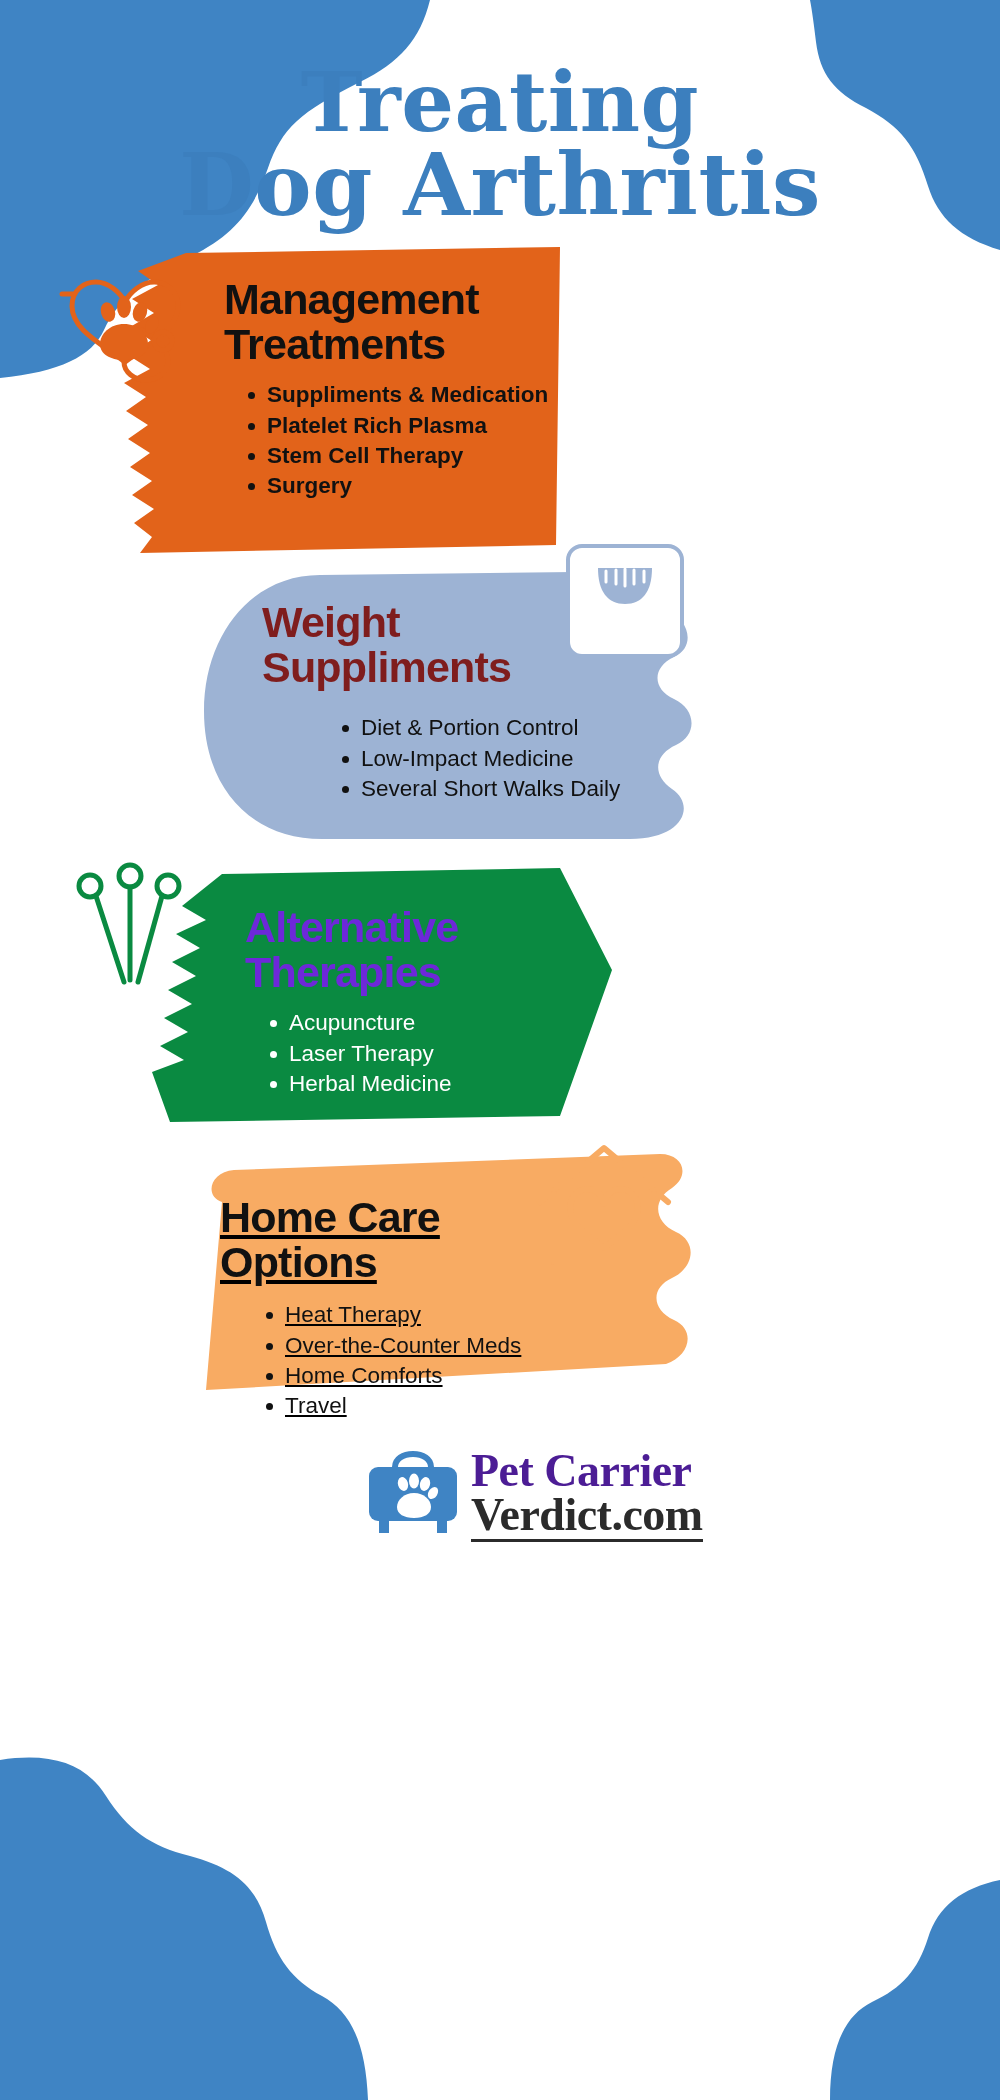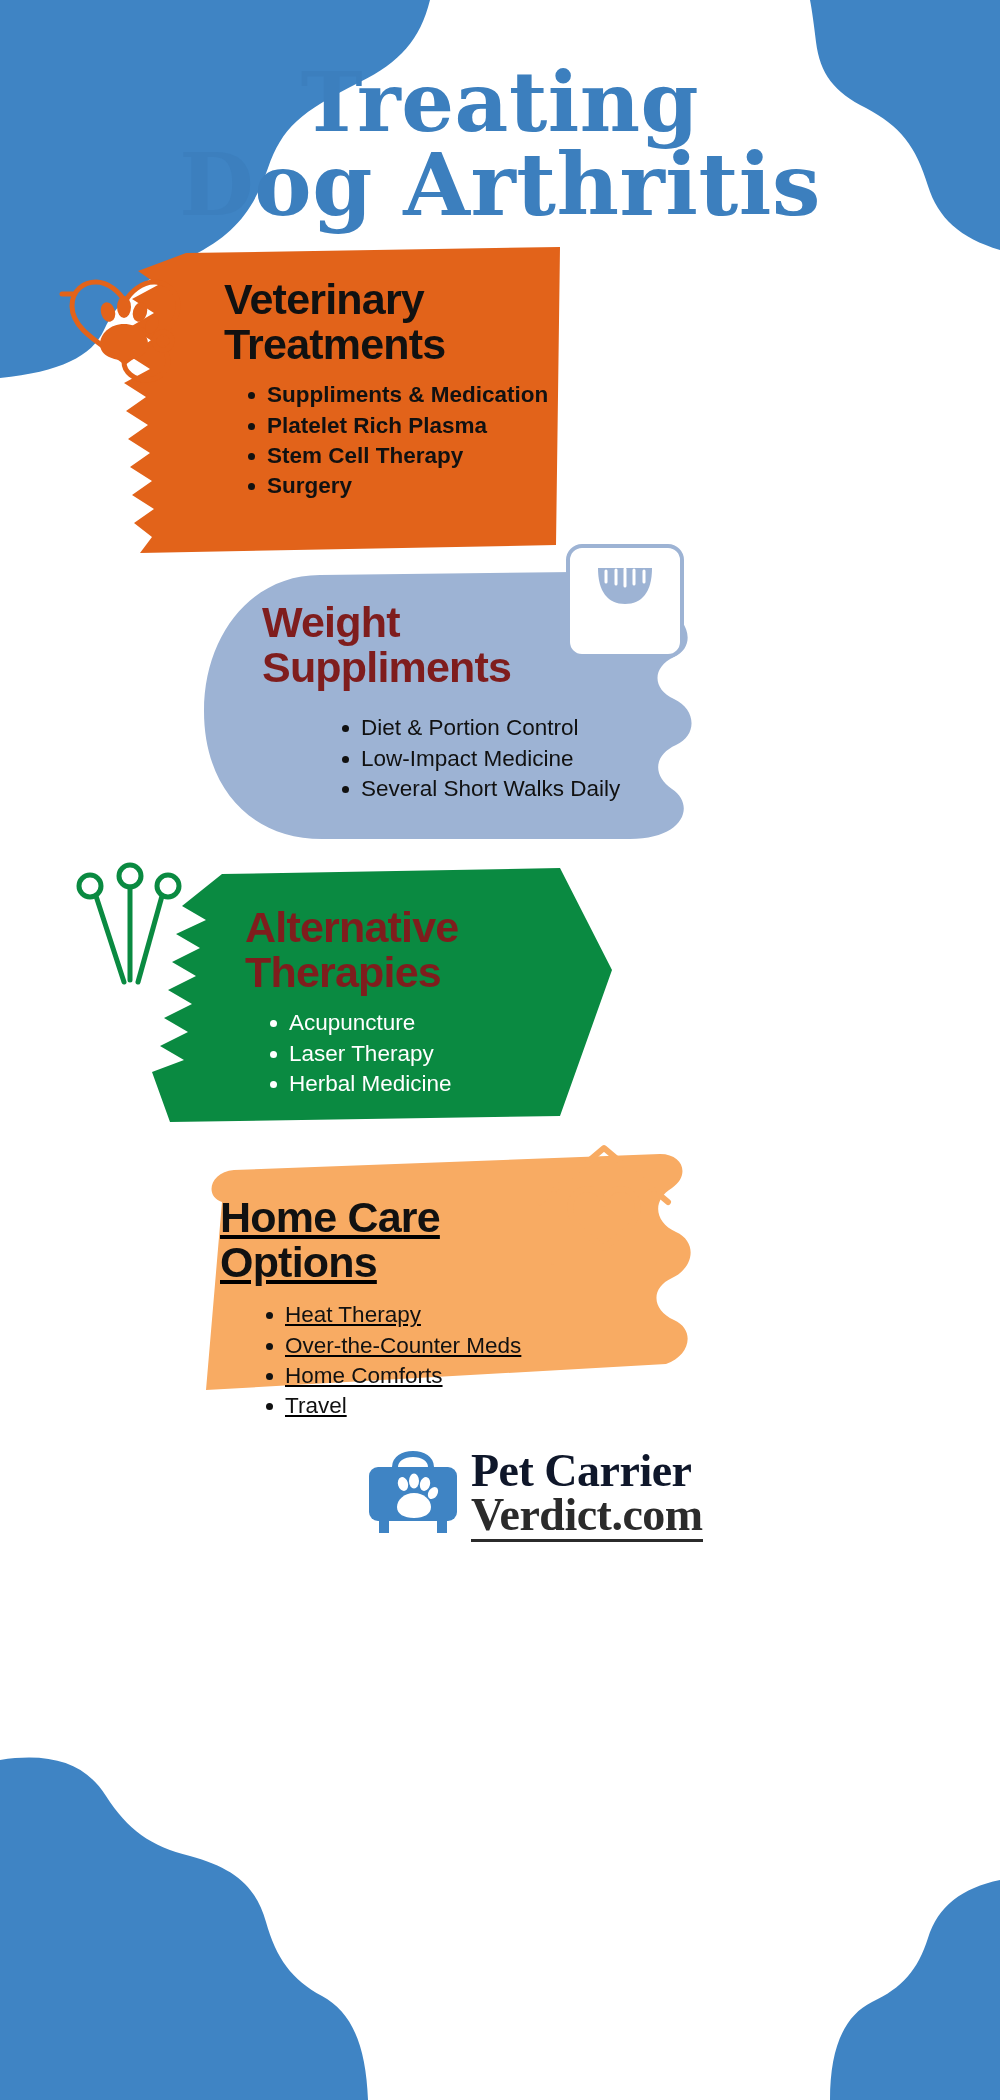--- a/index.html
+++ b/index.html
@@ -68,21 +68,21 @@
 
   
   #sec-weight{left:190px;top:545px;width:560px;height:320px;}
   #sec-weight .sec-inner{padding-left:72px;padding-top:55px;color:#111;}
   #sec-weight .sec-title{color:#7f1d1d;text-align:left;}
   #sec-weight .sec-list{margin-top:24px;padding-left:78px;}
 
   
   #sec-alt{left:60px;top:860px;width:620px;height:300px;}
   #sec-alt .sec-inner{padding-left:185px;padding-top:45px;color:#fff;}
-  #sec-alt .sec-title{color:#7f1d1d;}
+  #sec-alt .sec-title{color:#6d28d9;}
   #sec-alt .sec-list{margin-top:14px;padding-left:23px;color:#fff;}
 
   
   #sec-home{left:160px;top:1140px;width:620px;height:300px;text-decoration:underline;}
   #sec-home .sec-inner{padding-left:60px;padding-top:55px;color:#111;}
   #sec-home .sec-title{color:#111;}
   #sec-home .sec-list{margin-top:16px;padding-left:44px;}
 
   
   .icon{position:absolute;z-index:6;}
@@ -93,21 +93,21 @@
 
   
   #logo{
     position:absolute;left:365px;top:1448px;z-index:7;
     display:flex;align-items:center;
   }
   #logo .logo-mark{flex:0 0 auto;margin-right:10px;}
   #logo .logo-text{line-height:1;}
   .logo-l1{
     font-family:"Liberation Serif", serif;
-    font-weight:700;font-size:46px;color:#0f172a;
+    font-weight:700;font-size:46px;color:#4c1d95;
     letter-spacing:-0.5px;white-space:nowrap;
   }
   .logo-l2{
     font-family:"Liberation Serif", serif;
     font-weight:700;font-size:46px;color:#2b2b2b;
     letter-spacing:-0.5px;white-space:nowrap;
     margin-top:-2px;
   }
   .logo-rule{height:3px;background:#2b2b2b;width:100%;margin:1px 0 0 0;}
 </style>
@@ -142,21 +142,21 @@
   <div class="section" id="sec-vet">
     <svg class="shape" width="620" height="320" viewBox="0 0 620 320" aria-hidden="true">
       <path d="M186,8 L560,2 L556,300 L140,308
                L152,292 L134,278 L154,264 L132,250 L152,236 L130,222
                L150,208 L128,194 L148,180 L126,166 L146,152 L124,138
                L150,124 L128,110 L152,96 L130,82 L154,68 L132,54
                L158,40 L138,26 L186,8 Z" fill="#e2631a"></path>
     </svg>
     <div class="sec-inner">
       <h2 class="sec-title">
-        <span>Veterinary</span><br>
+        <span>Management</span><br>
         <span>Treatments</span>
       </h2>
       <ul class="sec-list">
         <li>Suppliments &amp; Medication</li>
         <li>Platelet Rich Plasma</li>
         <li>Stem Cell Therapy</li>
         <li>Surgery</li>
       </ul>
     </div>
   </div>

